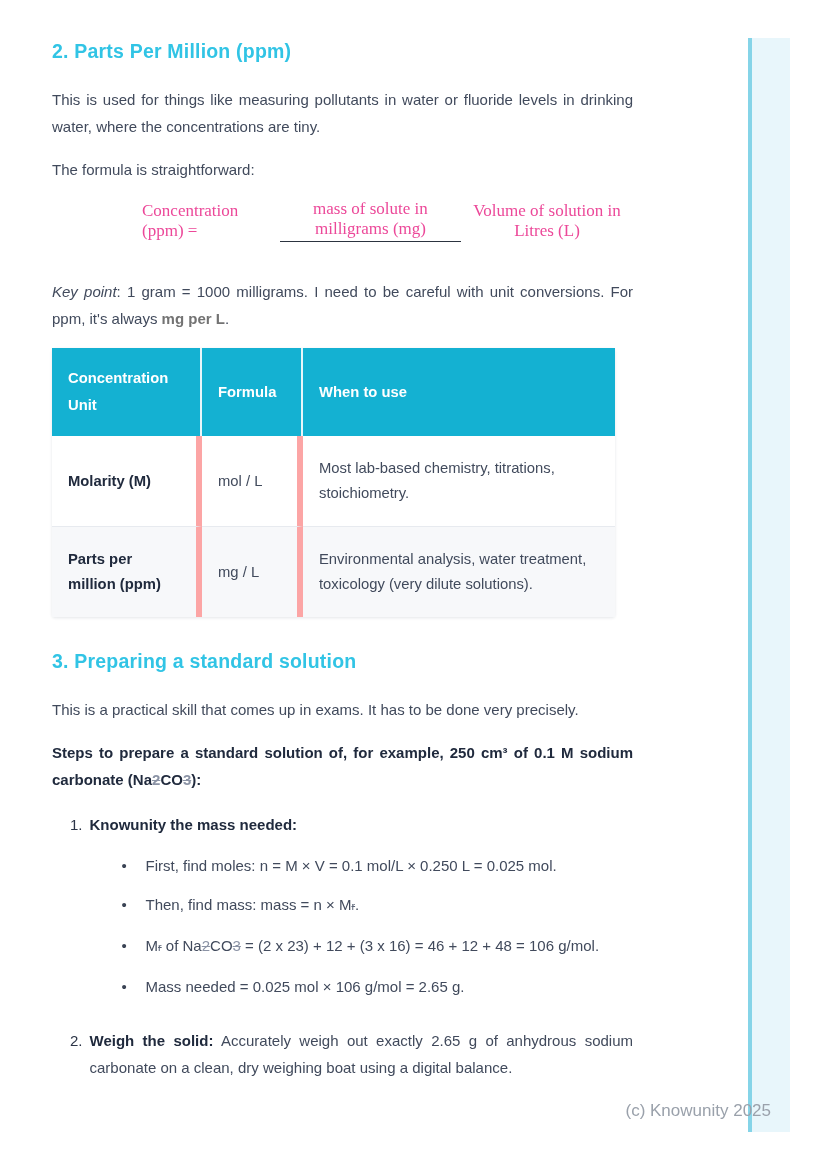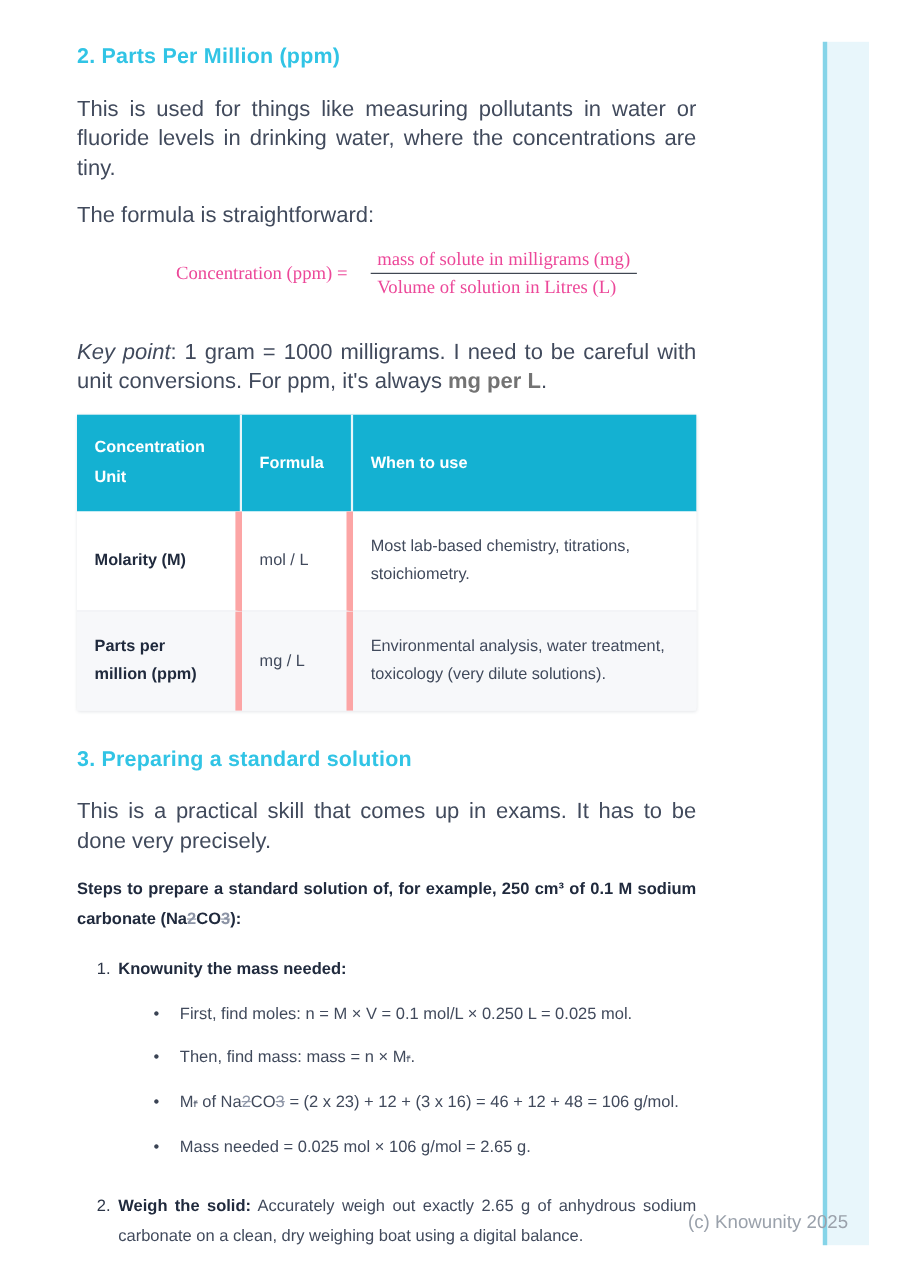--- a/index.html
+++ b/index.html
@@ -6,48 +6,48 @@
   html, body { width: 828px; height: 1171px; }
   body {
     position: relative;
     background: #ffffff;
     font-family: "Liberation Sans", "DejaVu Sans", sans-serif;
     color: #414a5c;
     overflow: hidden;
   }
   .content {
     position: relative;
-    padding: 40px 195px 0 70px;
+    padding: 40px 195px 0 52px;
     z-index: 2;
   }
   h2.section-heading {
     color: #31c4e5;
     font-size: 19.5px;
     font-weight: 700;
     letter-spacing: .2px;
     margin: 0 0 23px 0;
   }
   p.body {
-    font-size: 20px;
+    font-size: 15px;
     line-height: 27px;
     margin: 16px 0 16px 0;
   }
   p.just { text-align: justify; }
   p.body strong, .steps strong { color: #737373; }
   .formula-lead { margin-bottom: 24px; }
   .formula {
     font-family: "Liberation Serif", "DejaVu Serif", serif;
     color: #ec4899;
     font-size: 17px;
     margin: 0 0 36px 90px;
     display: flex;
     align-items: center;
     gap: 21px;
   }
-  .frac { display: inline-flex; flex-direction: column; }
+  .frac { display: inline-flex; text-align: center; }
   .frac .num { padding: 0 6px 2px 6px; border-bottom: 1.4px solid #2c3440; }
   .frac .den { padding: 2px 6px 0 6px; }
   .keypoint { margin-bottom: 37px; }
   .keypoint em { font-style: italic; }
 
   table.conc-table {
     width: 563px;
     border-collapse: separate;
     border-spacing: 0;
     margin: 0 0 33px 0;

